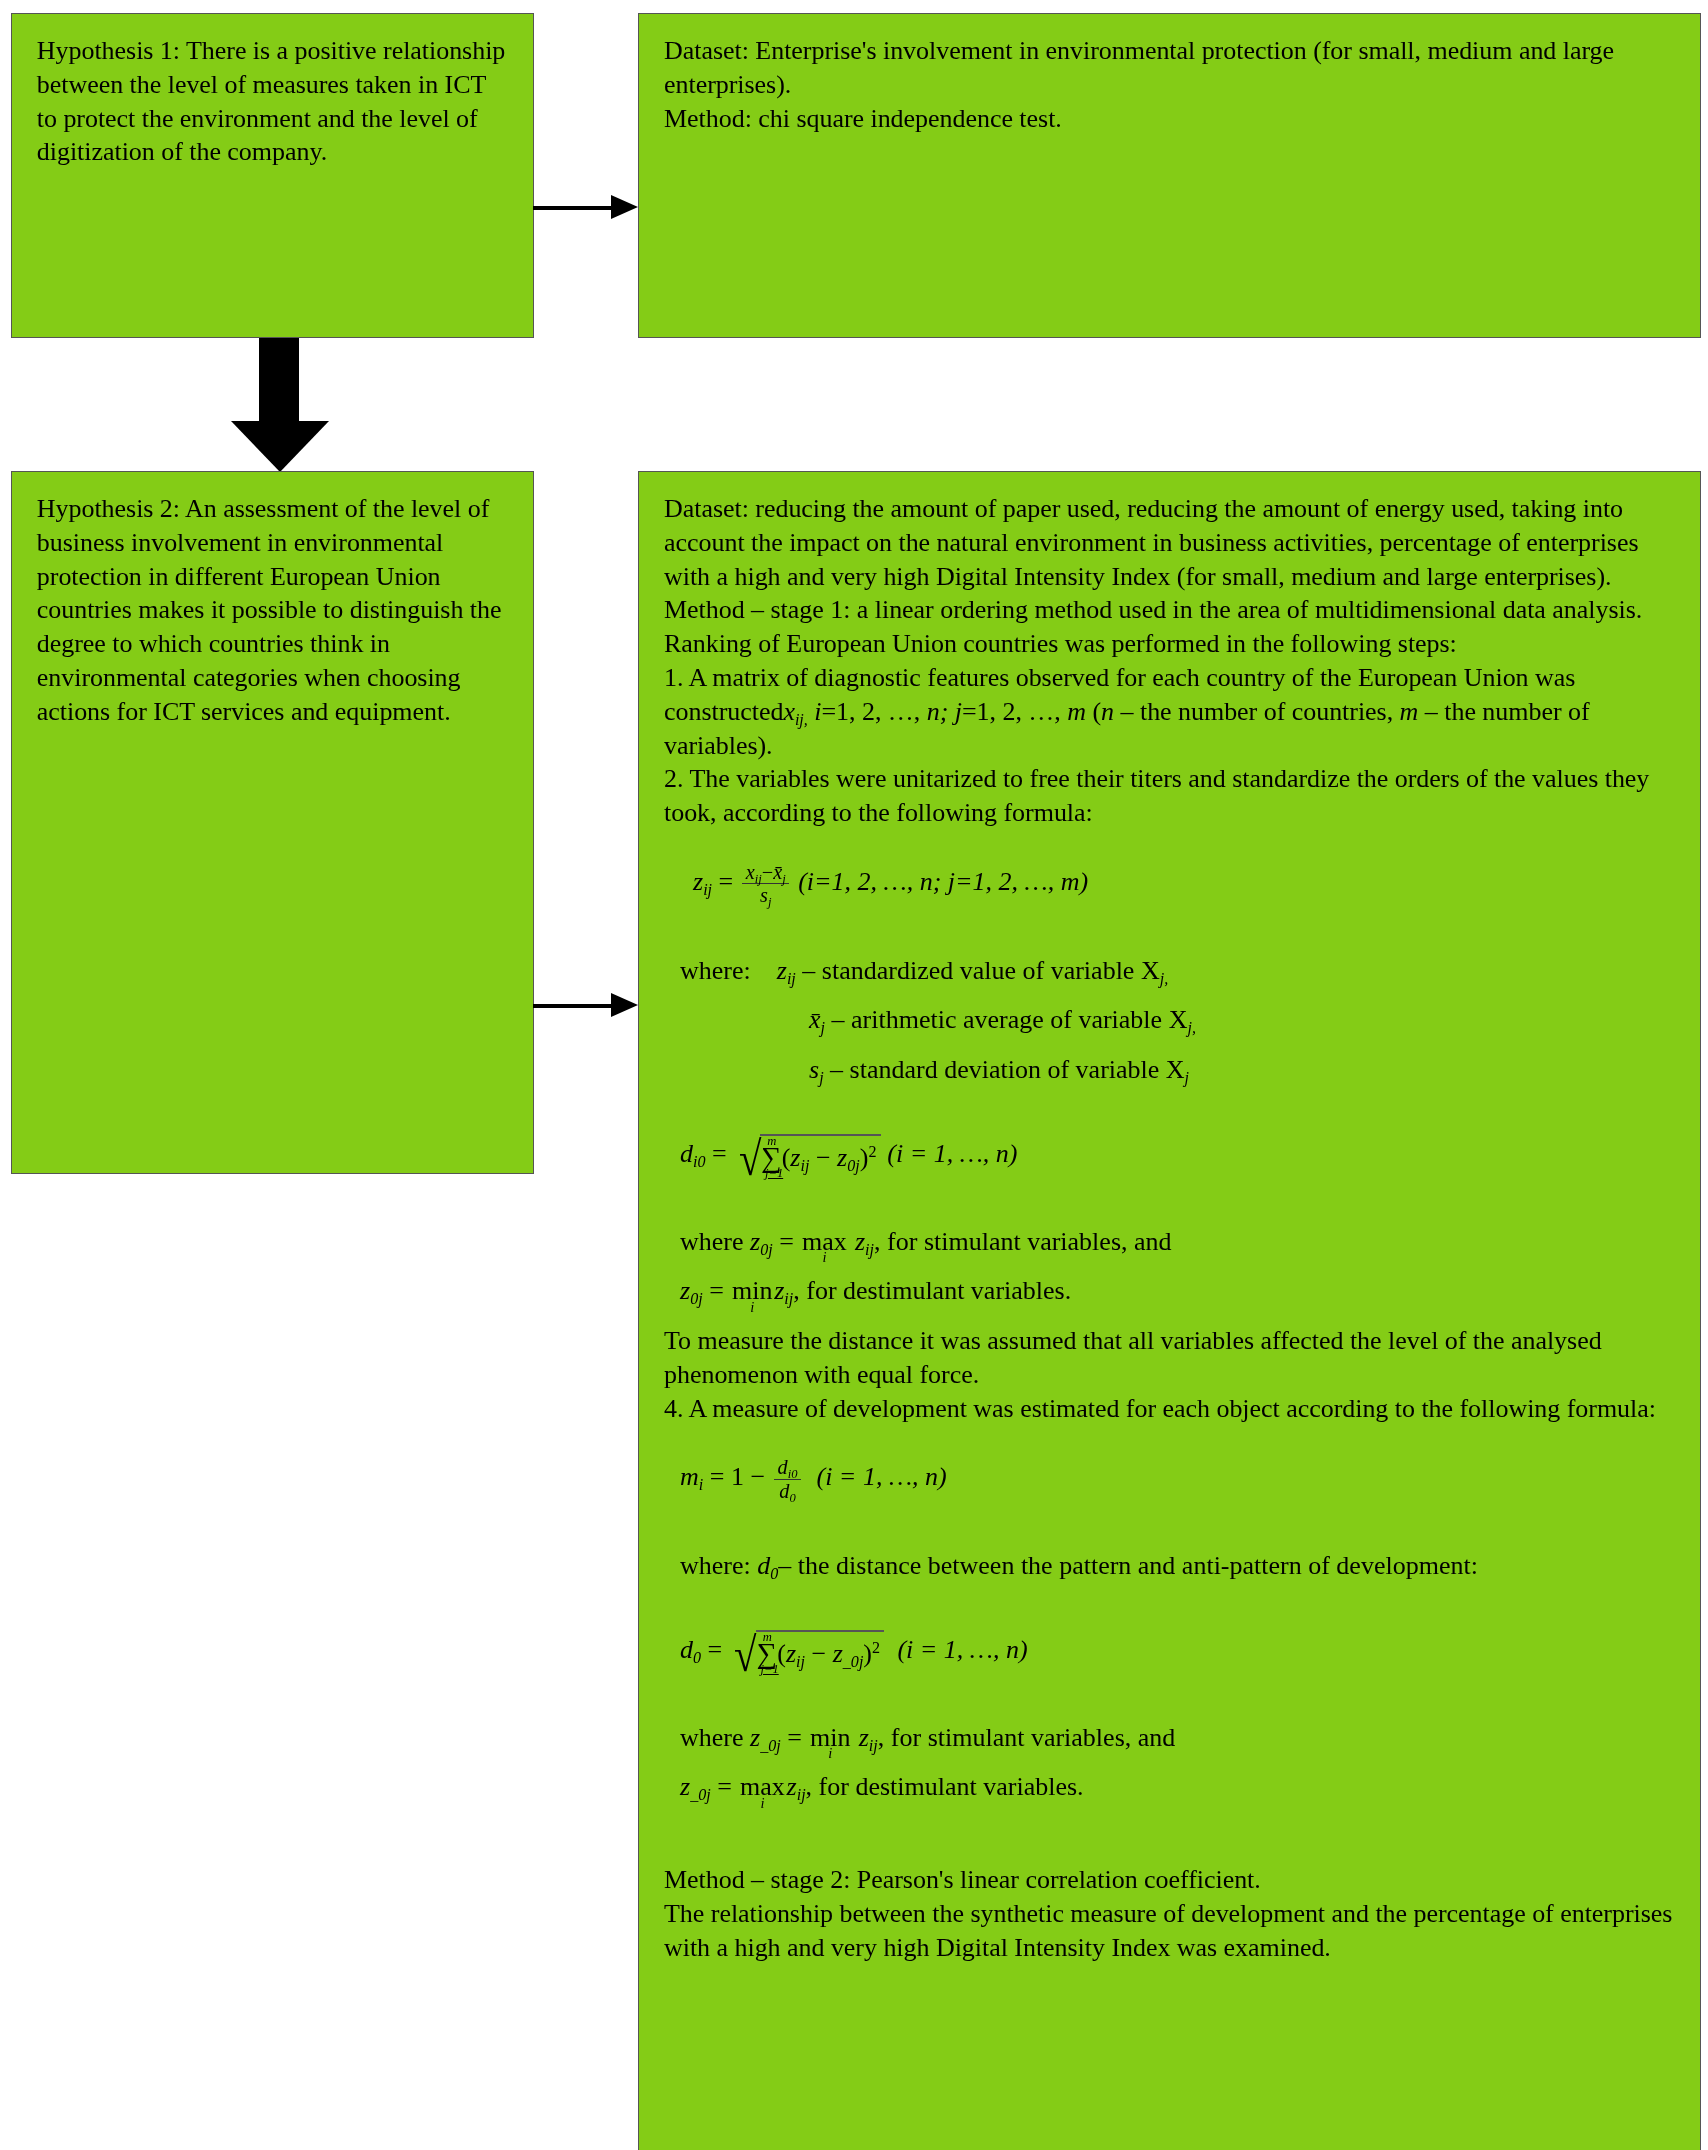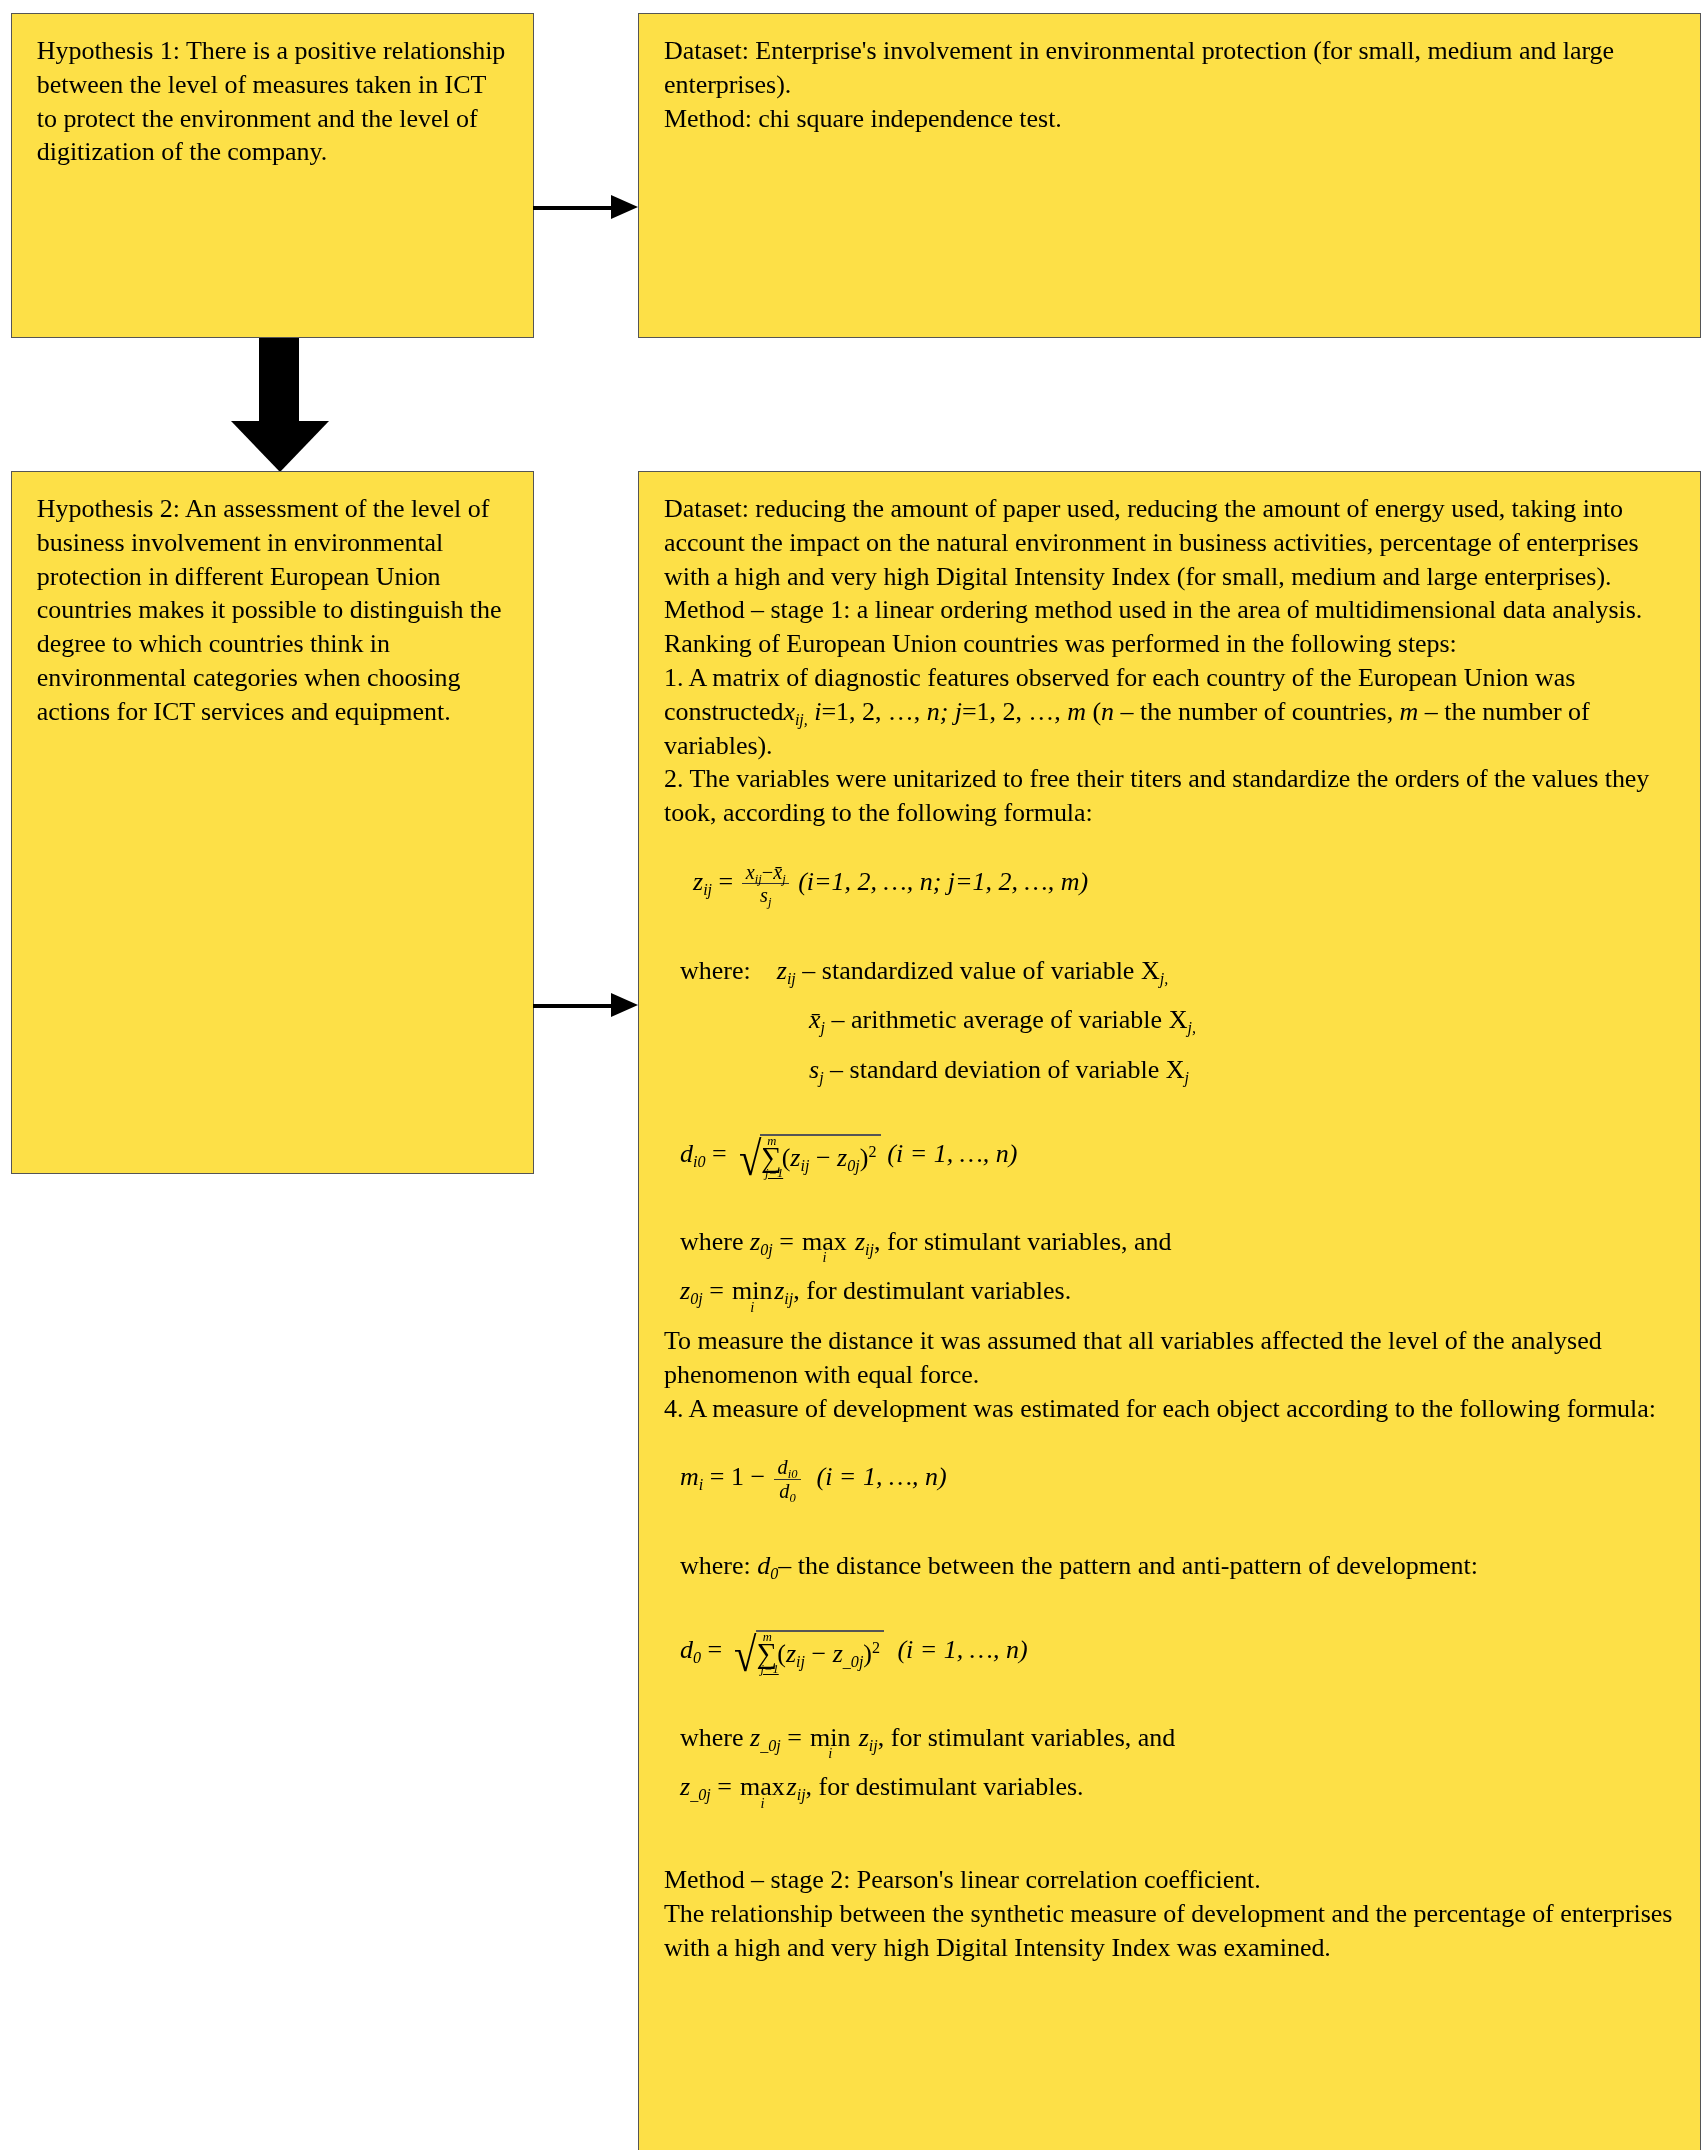--- a/index.html
+++ b/index.html
@@ -16,21 +16,21 @@
     position: relative;
     width: 1709px;
     height: 2410px;
     background: #ffffff;
     overflow: hidden;
   }
   .box {
     position: absolute;
     box-sizing: border-box;
     border: 1.7px solid #555555;
-    background: #fde047;
+    background: #84cc16;
   }
   .box-inner {
     padding: 20px 23px 13px 25px;
   }
   .para {
     font-size: 26px;
     line-height: 1.30;
     margin: 0;
     text-align: left;
     letter-spacing: -0.04px;

